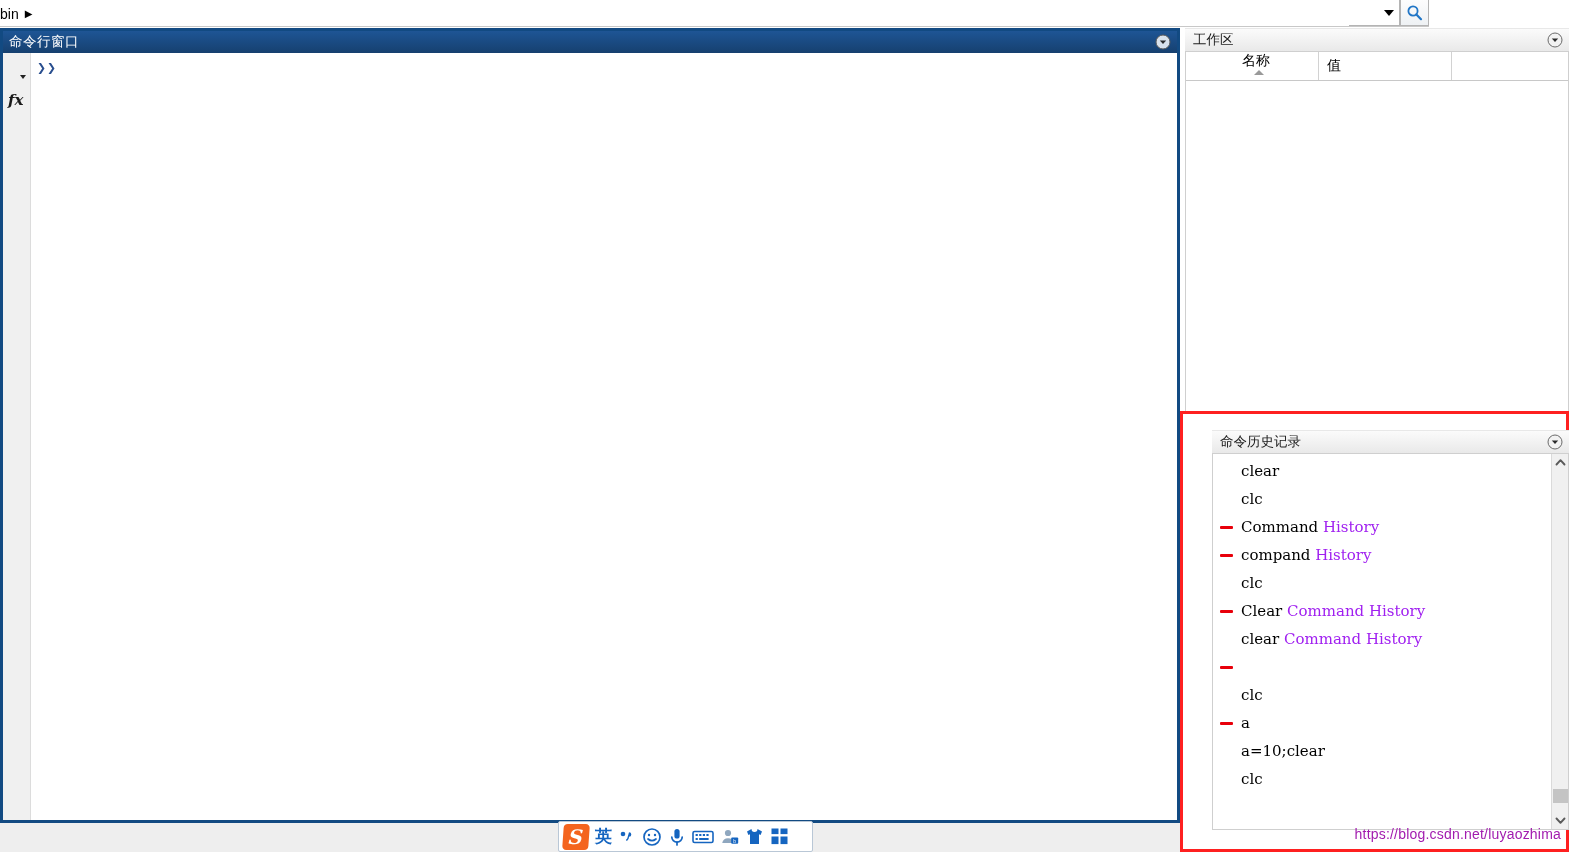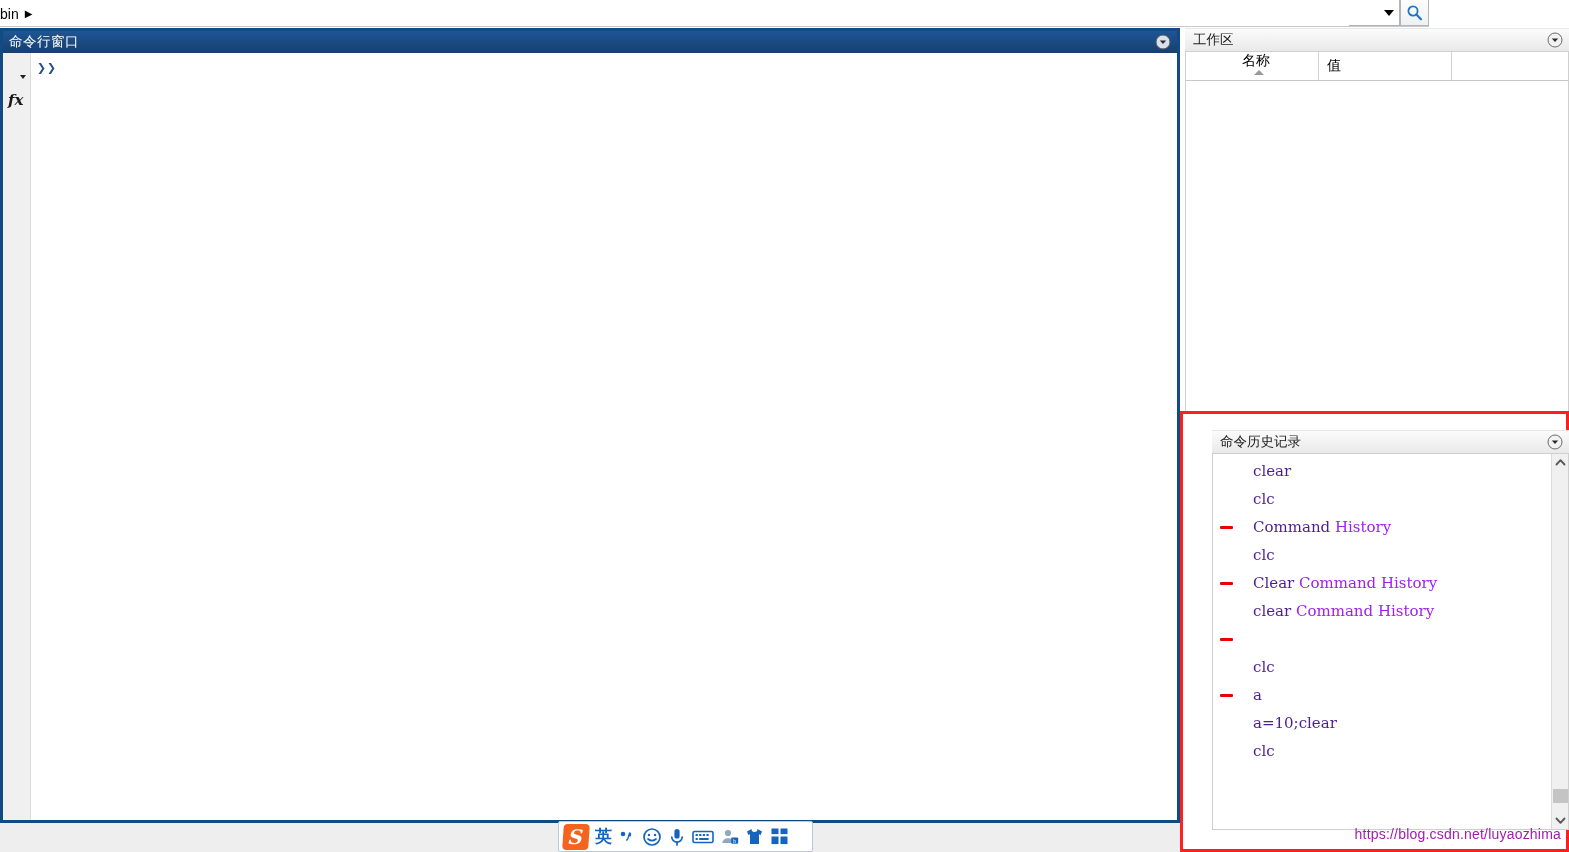--- a/index.html
+++ b/index.html
@@ -294,21 +294,21 @@
     padding-left: 2px;
     padding-right: 4px;
     height: 22px;
     line-height: 22px;
     box-sizing: border-box;
   }
   .hist-row.selected .hist-text {
     background: #a9a9a9;
     color: #1a1a1a;
   }
-  .tok-main { color: #4c1d95; margin-left: 12px; }
+  .tok-main { color: #000000; }
   .tok-arg  { color: #a020f0; margin-top: 11px; }
 
   
   #hist-scrollbar {
     width: 17px;
     background: #f0f0f0;
     border-left: 1px solid #dadada;
     box-sizing: border-box;
     position: relative;
     display: flex;
@@ -480,20 +480,26 @@
           </div>
           <div class="hist-row">
             <div class="hist-marker"></div>
             <div class="hist-text"><span class="tok-main">clc</span></div>
           </div>
           <div class="hist-row">
             <div class="hist-marker">
               <div class="err-dash"></div>
             </div>
             <div class="hist-text"><span class="tok-main">Command </span><span class="tok-arg">History</span></div>
+          </div>
+          <div class="hist-row">
+            <div class="hist-marker">
+              <div class="err-dash"></div>
+            </div>
+            <div class="hist-text"><span class="tok-main">compand </span><span class="tok-arg">History</span></div>
           </div>
           <div class="hist-row">
             <div class="hist-marker"></div>
             <div class="hist-text"><span class="tok-main">clc</span></div>
           </div>
           <div class="hist-row">
             <div class="hist-marker">
               <div class="err-dash"></div>
             </div>
             <div class="hist-text"><span class="tok-main">Clear </span><span class="tok-arg">Command History</span></div>

